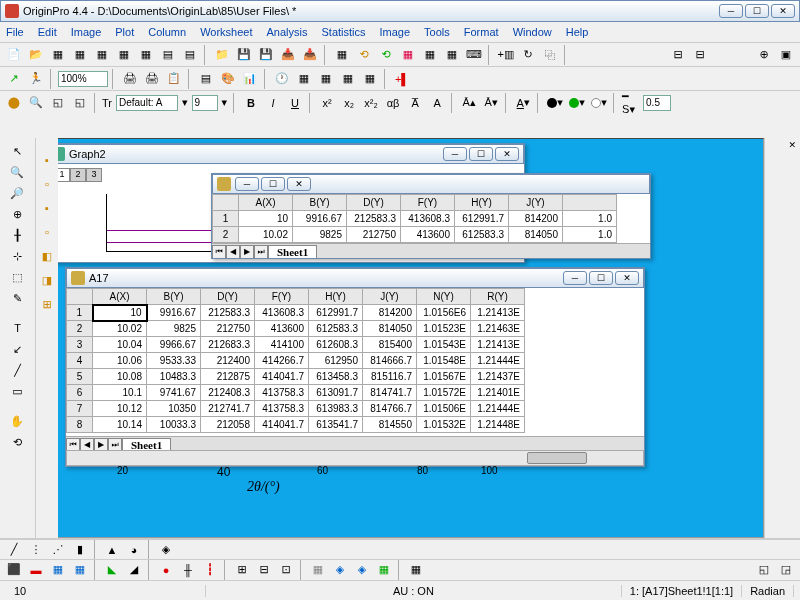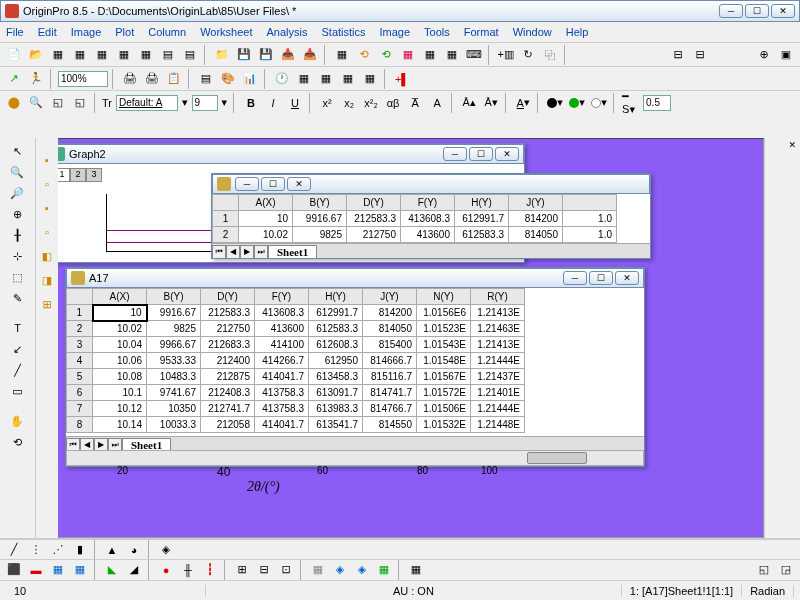--- a/index.html
+++ b/index.html
@@ -7,21 +7,21 @@
 .titlebar{height:22px;background:linear-gradient(#fff,#d8e4f0);border:1px solid #6b8bb0;display:flex;align-items:center;padding:0 4px}
 .titlebar .icon{width:14px;height:14px;background:#d04030;border-radius:2px;margin-right:4px}
 .titlebar .title{flex:1;color:#000}
 .winbtns{display:flex;gap:2px}
 .winbtn{width:24px;height:14px;border:1px solid #6b8bb0;background:linear-gradient(#fff,#d8e4f0);border-radius:3px;display:flex;align-items:center;justify-content:center;font-size:9px;cursor:pointer}
 .menubar{height:20px;background:#f0f0f0;display:flex;align-items:center;padding:0 6px;gap:14px;color:#0645ad}
 .menubar span{cursor:pointer}
 .toolbar{height:24px;background:#f0f0f0;border-top:1px solid #ccc;display:flex;align-items:center;padding:0 4px;gap:2px}
 .tbtn{width:20px;height:20px;border:1px solid transparent;display:flex;align-items:center;justify-content:center;cursor:pointer}
 .tsep{width:4px;height:20px;border-left:1px solid #aaa;margin:0 2px}
-.workspace{position:absolute;top:138px;left:36px;right:36px;bottom:62px;background:#8b5cf6;border:1px inset #999}
+.workspace{position:absolute;top:138px;left:36px;right:36px;bottom:62px;background:#0ea5e9;border:1px inset #999}
 .leftdock{position:absolute;top:138px;left:0;width:36px;bottom:62px;background:#f0f0f0;border-right:1px solid #ccc;display:flex;flex-direction:column;align-items:center;padding-top:4px;gap:3px}
 .leftdock .tbtn{width:18px;height:18px}
 .leftdock2{position:absolute;top:138px;left:36px;width:22px;bottom:62px;background:#f0f0f0;z-index:5;display:flex;flex-direction:column;align-items:center;padding-top:12px;gap:4px}
 .rightdock{position:absolute;top:138px;right:0;width:36px;bottom:62px;background:#f0f0f0;border-left:1px solid #ccc}
 .mdiwin{position:absolute;background:#f0f0f0;border:1px solid #6b8bb0;box-shadow:2px 2px 4px rgba(0,0,0,.3)}
 .mdiwin .titlebar{height:20px}
 .mdiwin .titlebar .icon{background:#4a8}
 .mdiwin .body{background:#fff;overflow:hidden}
 table.grid{border-collapse:collapse;background:#fff}
 table.grid td,table.grid th{border:1px solid #aaa;padding:1px 4px;height:16px;font-size:10px;text-align:right;min-width:54px;white-space:nowrap}
@@ -40,21 +40,21 @@
 .graphtabs .gt.active{background:#fff}
 .axislabel{position:absolute;font-family:Liberation Serif, serif;font-style:italic;font-size:14px}
 input.tinput{border:1px solid #7a9;height:16px;padding:0 2px;font-size:10px}
 .colordot{width:10px;height:10px;border-radius:50%;display:inline-block}
 </style>
 </head>
 <body>
 
 <div class="titlebar">
   <span class="icon"></span>
-  <span class="title">OriginPro 8.5 - D:\Documents\OriginLab\85\User Files\ *</span>
+  <span class="title">OriginPro 4.4 - D:\Documents\OriginLab\85\User Files\ *</span>
   <div class="winbtns">
     <div class="winbtn">─</div>
     <div class="winbtn">☐</div>
     <div class="winbtn">✕</div>
   </div>
 </div>
 
 <div class="menubar">
   <span>File</span>
   <span>Edit</span>
@@ -131,21 +131,21 @@
   <div class="tbtn" style="color:#d00">+▌</div>
 </div>
 
 <div class="toolbar">
   <div class="tbtn" style="color:#c80">⬤</div>
   <div class="tbtn">🔍</div>
   <div class="tbtn">◱</div>
   <div class="tbtn">◱</div>
   <div class="tsep"></div>
   <span style="font-size:11px;margin-right:2px">Tr</span>
-  <input class="tinput" style="width: 62px; text-decoration: underline;" value="Default: A">
+  <input class="tinput" style="width: 62px;" value="Default: A">
   <span style="margin:0 2px">▾</span>
   <input class="tinput" style="width: 26px;" value="9">
   <span style="margin:0 2px">▾</span>
   <div class="tsep"></div>
   <div class="tbtn">
       <b>B</b>
     </div>
   <div class="tbtn">
       <i>I</i>
     </div>

